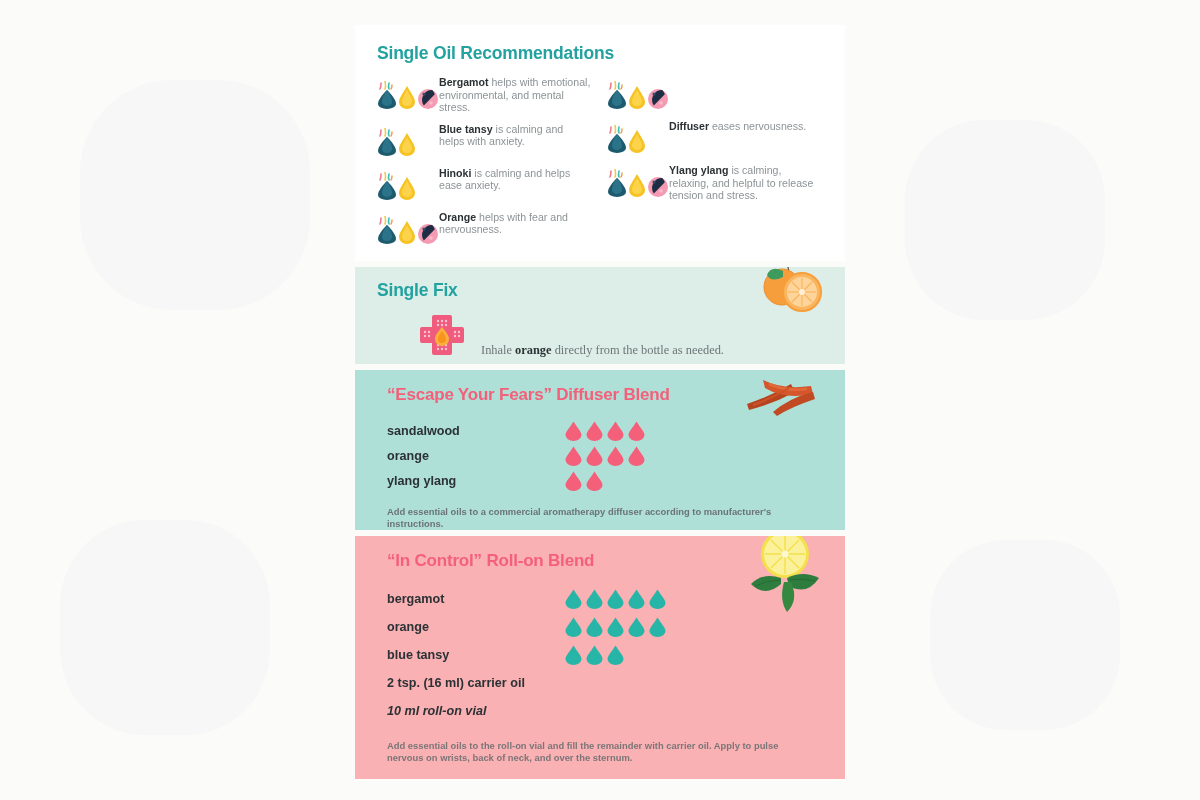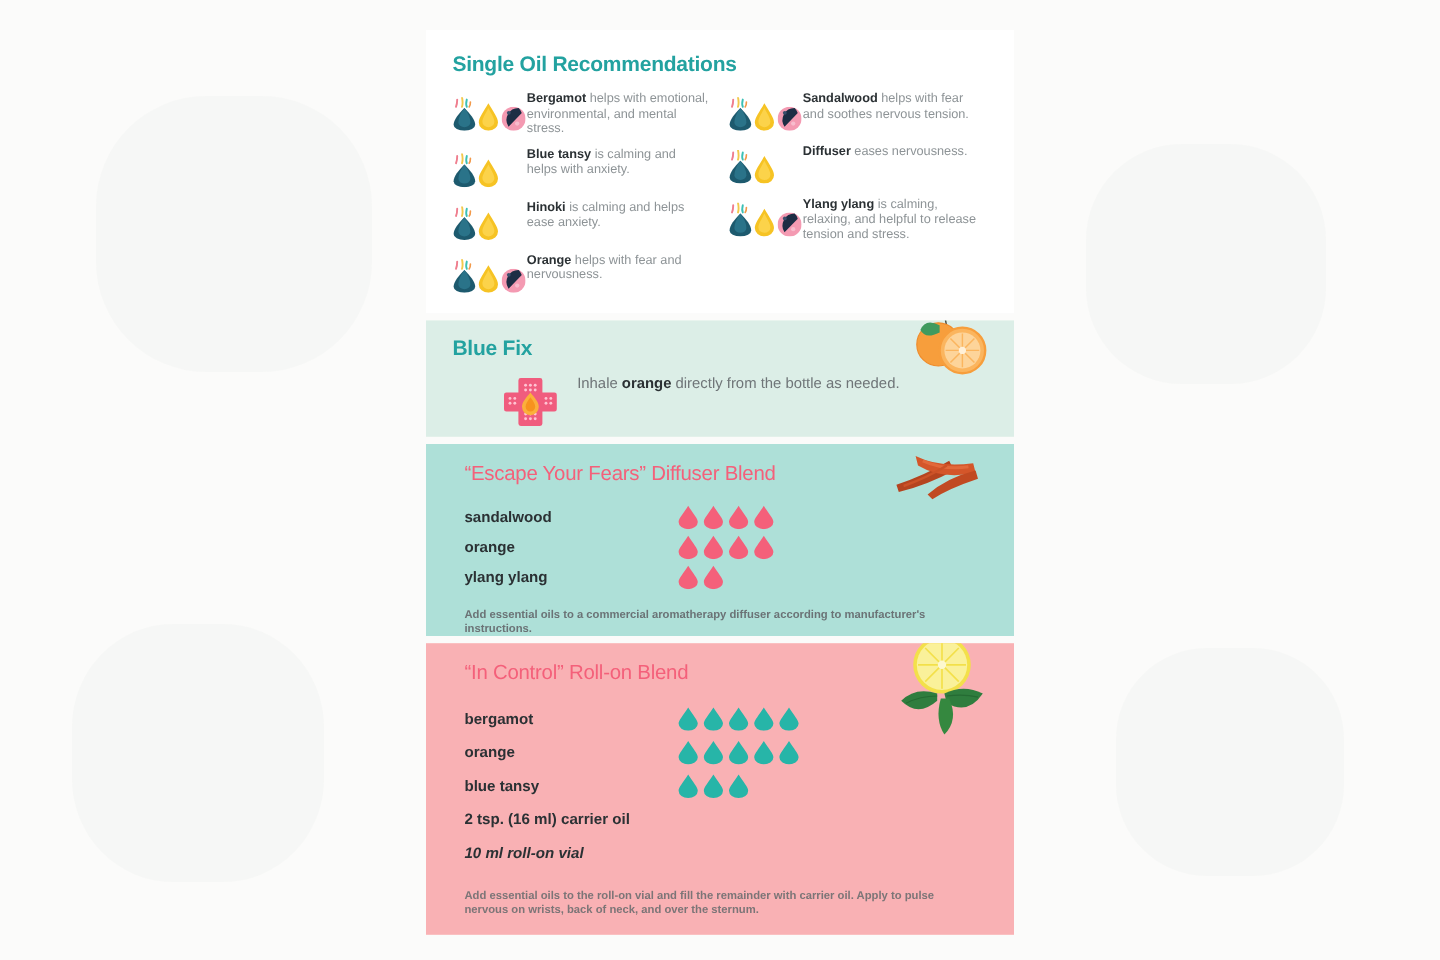--- a/index.html
+++ b/index.html
@@ -96,23 +96,24 @@
     height: 97px;
     margin-top: 6px;
     padding: 13px 22px 0 22px;
     position: relative;
     overflow: hidden;
   }
   .sec-quick .h-teal { margin-bottom: 0; }
 
   .quick-row {
     display: flex;
-    align-items: flex-start;
+    align-items: flex-end;
     margin-top: 11px;
     padding-left: 42px;
+    font-family: Liberation Serif, serif;
   }
   .quick-line {
     font-size: 12.4px;
     color: #6f7578;
     margin-left: 16px;
   }
   .quick-line b { color: #2b3134; font-weight: bold; }
 
   .orange-art {
     position: absolute;
@@ -128,21 +129,21 @@
     height: 160px;
     margin-top: 6px;
     padding: 15px 22px 0 32px;
     position: relative;
     overflow: hidden;
   }
 
   .h-pink {
     color: #f4607a;
     font-size: 17px;
-    font-weight: normal;
+    font-weight: bold;
     letter-spacing: -0.2px;
   }
 
   .blend-list { margin-top: 13px; }
   .blend-row {
     display: flex;
     align-items: center;
     height: 25px;
   }
   .blend-name {
@@ -302,21 +303,20 @@
                 <path d="M9 1 C13 8 17 13 17 17 a8 7 0 0 1 -16 0 C1 13 5 8 9 1 z" fill="#f6c324"></path>
                 <path d="M9 5 C11.5 10 14 13.5 14 16.5 a5 4.5 0 0 1 -10 0 C4 13.5 6.5 10 9 5 z" fill="#fcd34a"></path>
               </svg>
               <svg class="ic-caps" viewBox="0 0 20 20">
                 <path d="M10 0 a10 10 0 0 1 0 20 a10 10 0 0 1 0 -20 z" fill="#f49ab2"></path>
                 <path d="M14.2 1 a10 10 0 0 0 -8.4 15.6 L16.8 5.2 A10 10 0 0 0 14.2 1 z" fill="#1d2d44"></path>
                 <circle cx="6" cy="5" r="1.6" fill="#3a4e6b"></circle>
                 <circle cx="13" cy="14" r="1.8" fill="#f8bccd"></circle>
               </svg>
             </div>
-            <div class="oil-text"><b>Sandalwood</b> helps with fear and soothes nervous tension.</div>
           </div>
           <div class="oil-row">
             <div class="oil-icons">
               <svg class="ic-diffuser" viewBox="0 0 20 28">
                 <path d="M4 2 q0 4 -1 6" stroke="#ef7e8e" stroke-width="1.6" fill="none" stroke-linecap="round"></path>
                 <path d="M8 0 q1 5 0 8" stroke="#f2c94c" stroke-width="1.6" fill="none" stroke-linecap="round"></path>
                 <path d="M12 2 q-1 4 0 6" stroke="#3bc0b5" stroke-width="1.6" fill="none" stroke-linecap="round"></path>
                 <path d="M15 4 q0 3 -1 4" stroke="#f2994a" stroke-width="1.4" fill="none" stroke-linecap="round"></path>
                 <path d="M10 9 C15 14 19 19 19 23 a9 5 0 0 1 -18 0 c0 -4 4 -9 9 -14 z" fill="#1d5a6e"></path>
                 <path d="M10 9 C13 13 15 17 15 21 a5 4 0 0 1 -10 0 c0 -4 2 -8 5 -12 z" fill="#2a7389"></path>
@@ -349,21 +349,21 @@
                 <circle cx="13" cy="14" r="1.8" fill="#f8bccd"></circle>
               </svg>
             </div>
             <div class="oil-text"><b>Ylang ylang</b> is calming, relaxing, and helpful to release tension and stress.</div>
           </div>
         </div>
     </div>
   </section>
 
   <section class="sec-quick">
-    <h2 class="h-teal">Blue Fix</h2>
+    <h2 class="h-teal">Single Fix</h2>
 
     <svg class="orange-art" viewBox="0 0 72 62">
       <path d="M34 4 Q35 10 36 16" stroke="#4a4a3f" stroke-width="1.2" fill="none"></path>
       <circle cx="29" cy="30" r="18" fill="#f79e3c"></circle>
       <circle cx="29" cy="30" r="18" fill="none" stroke="#ef8c2c" stroke-width="1"></circle>
       <path d="M30 14 Q18 8 14 18 Q18 26 30 20 Z" fill="#3f9a5e"></path>
       <circle cx="49" cy="35" r="19" fill="#fbb55e"></circle>
       <circle cx="49" cy="35" r="19" fill="none" stroke="#f79e3c" stroke-width="2"></circle>
       <circle cx="49" cy="35" r="15" fill="#fdd49a"></circle>
       <g stroke="#fbb55e" stroke-width="1.2">

